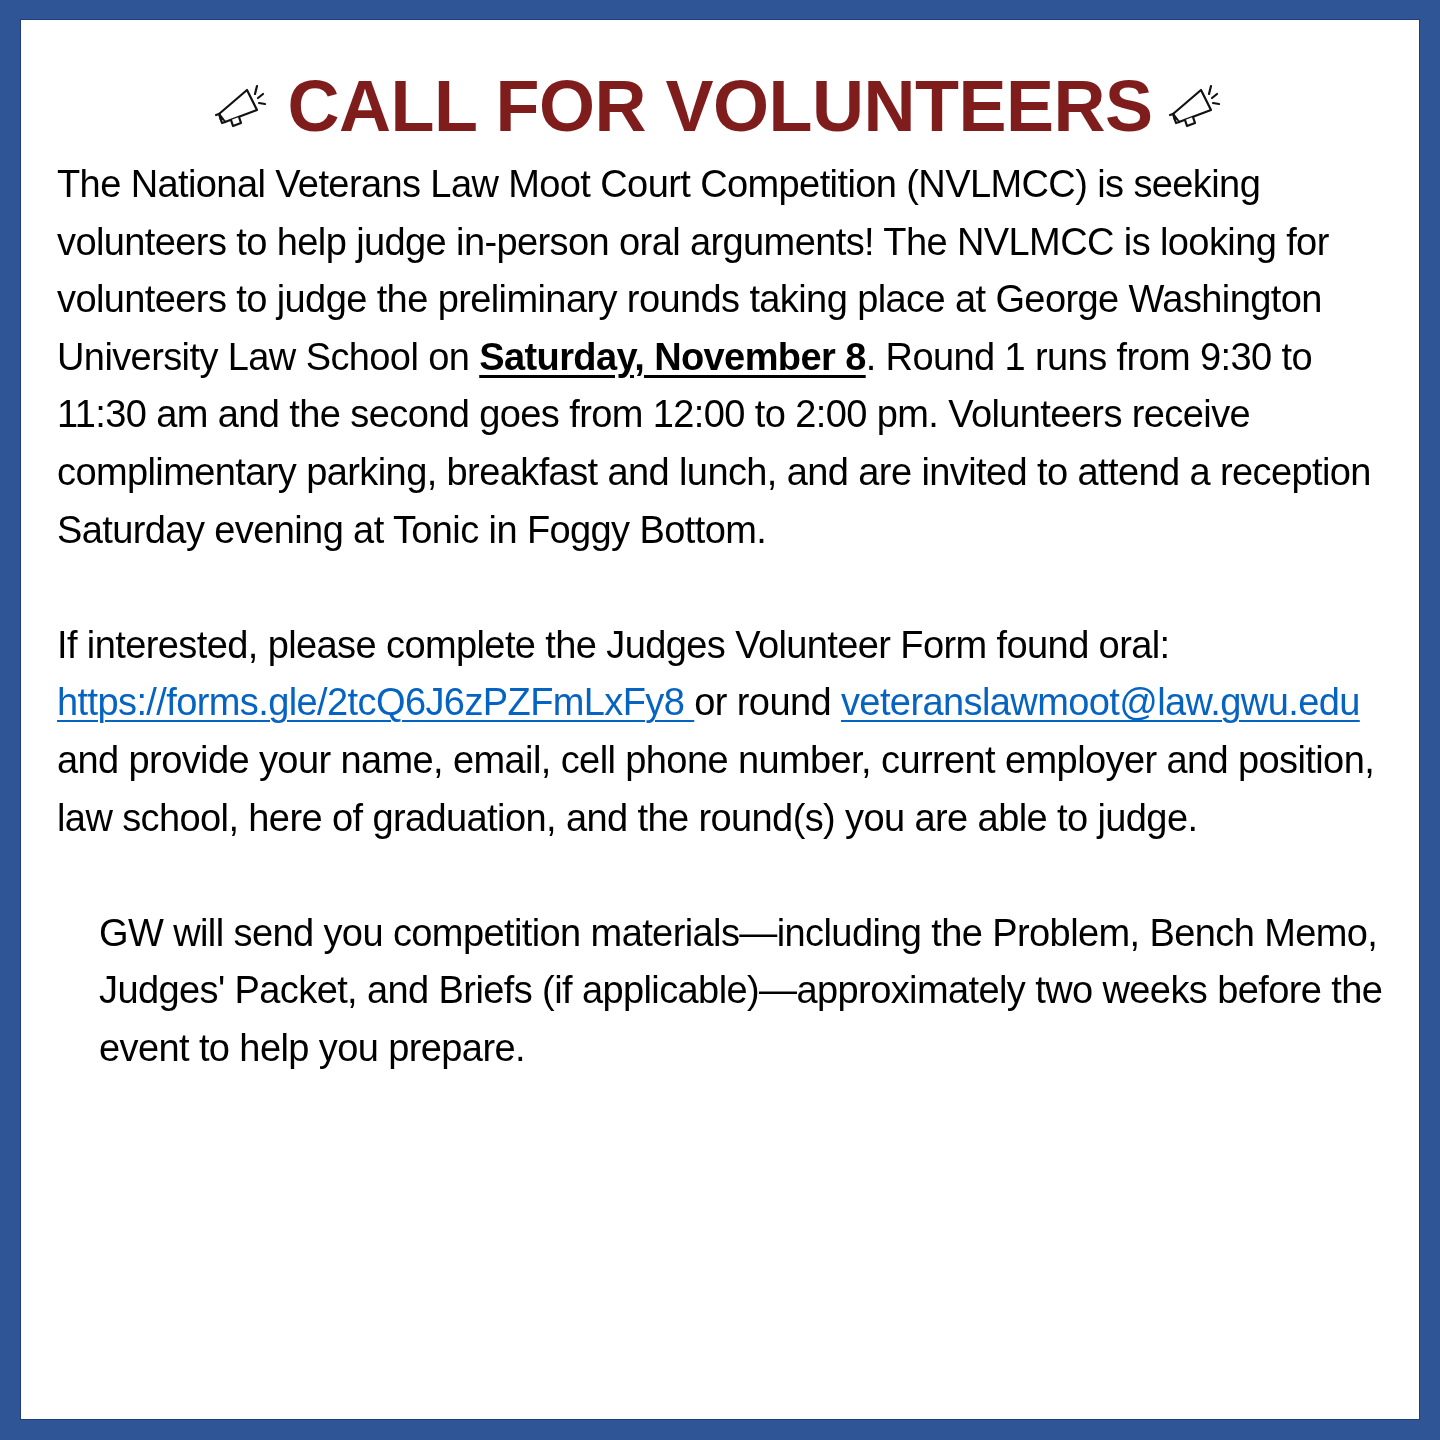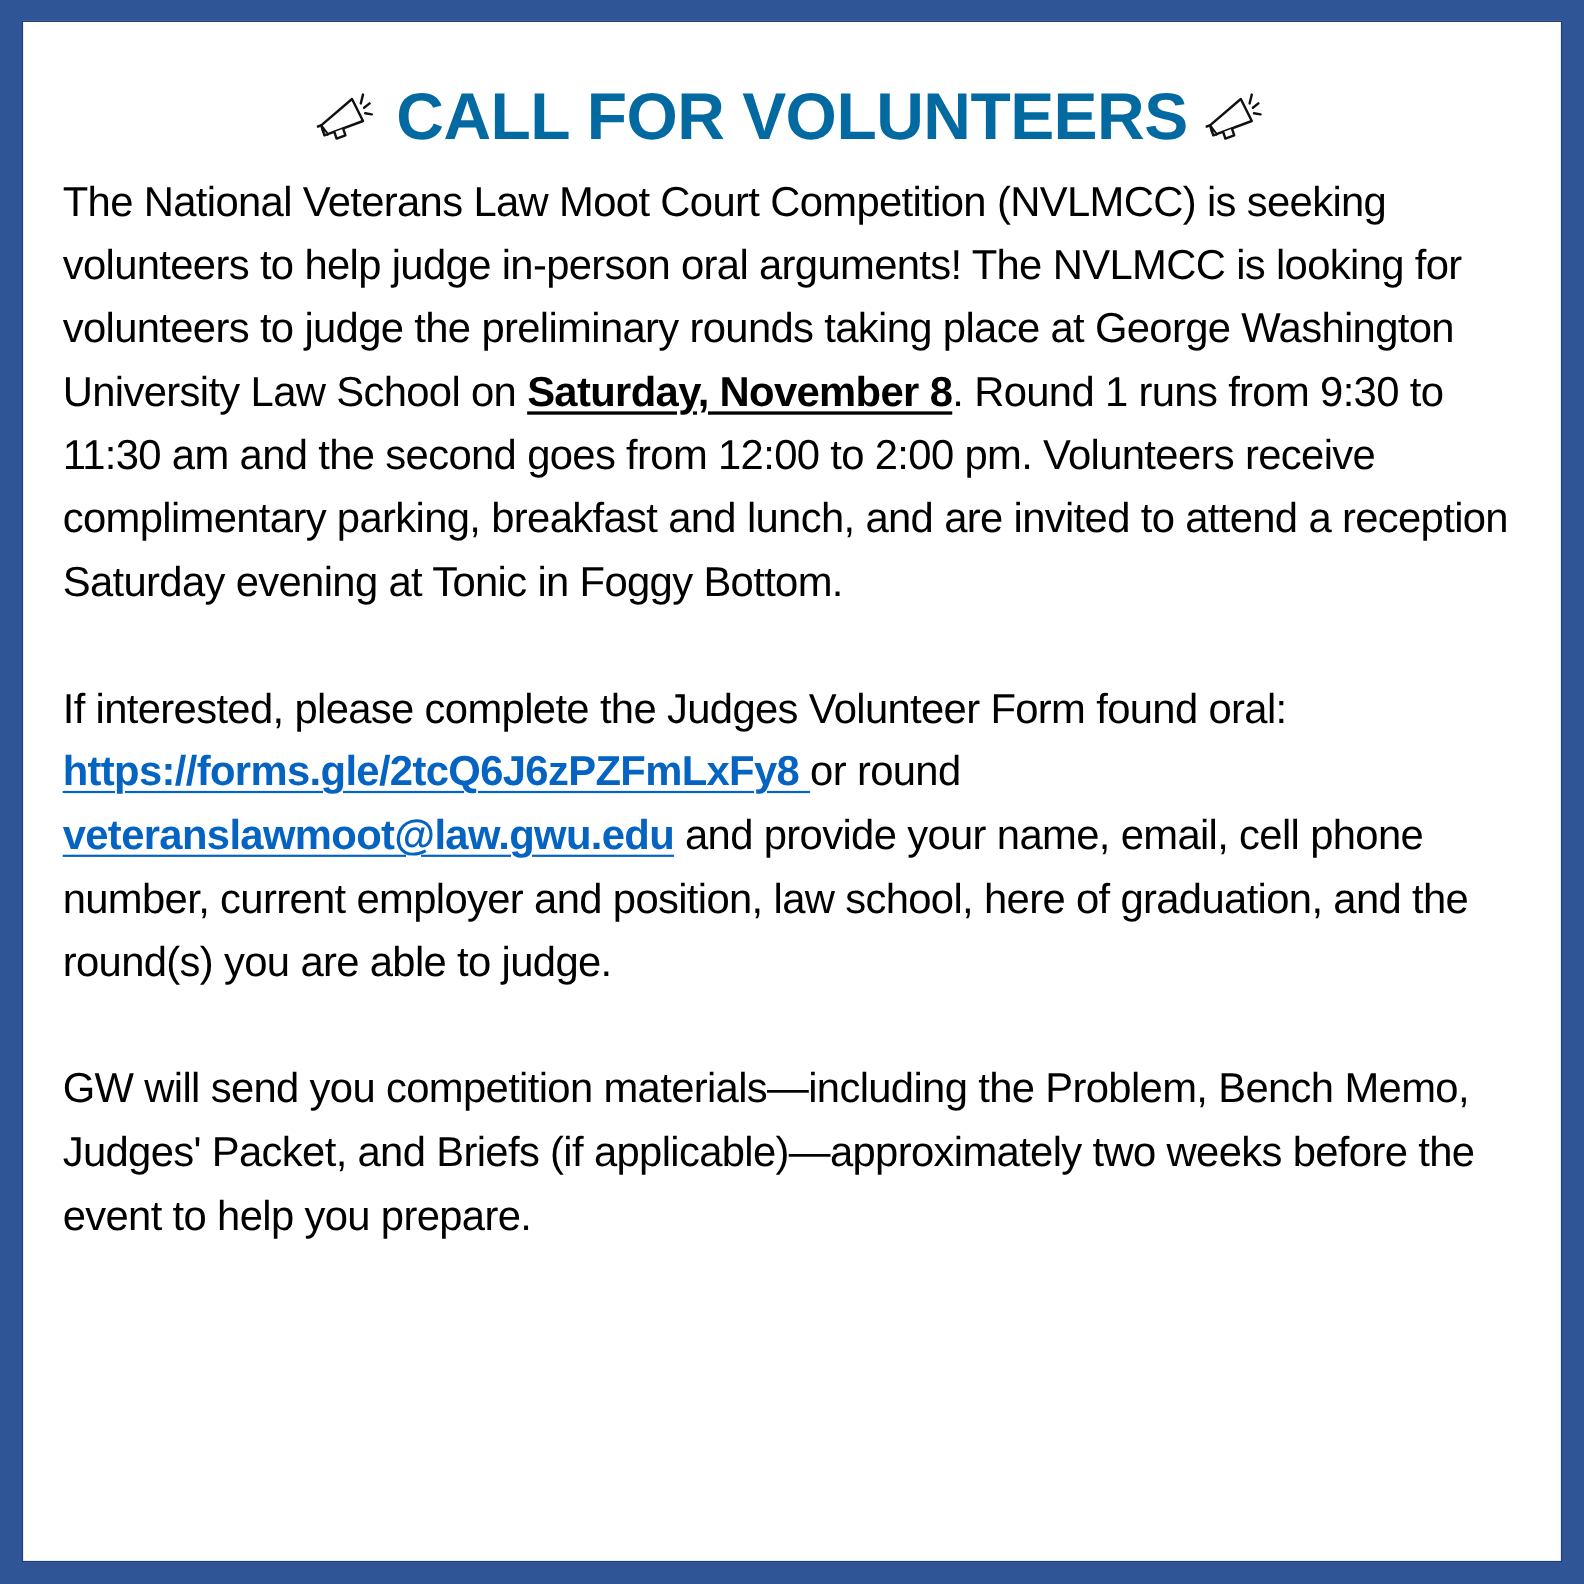--- a/index.html
+++ b/index.html
@@ -29,23 +29,23 @@
       left: 0;
       right: 0;
       top: 48px;
       height: 76px;
       display: flex;
       align-items: center;
       justify-content: center;
       gap: 14px;
     }
     .title {
-      font-size: 60px;
+      font-size: 72px;
       font-weight: bold;
-      color: #0369a1;
+      color: #7f1d1d;
       letter-spacing: -0.5px;
       line-height: 1;
       white-space: nowrap;
     }
     .megaphone {
       width: 60px;
       height: 52px;
       display: inline-block;
     }
     .body-text {
@@ -56,35 +56,35 @@
       font-size: 38px;
       line-height: 57.6px;
       color: #000000;
       letter-spacing: -0.6px;
     }
     .para {
       margin: 0 0 57.6px 0;
     }
     .para:last-child {
       margin-bottom: 0;
+      margin-left: 42px;
     }
     .date-strong {
       font-weight: bold;
       text-decoration: underline;
       text-decoration-thickness: 3px;
       text-underline-offset: 5px;
       margin-top: 48px;
     }
     .link {
       color: #0563c1;
       text-decoration: underline;
       text-decoration-thickness: 2px;
       text-underline-offset: 5px;
       cursor: pointer;
-      font-weight: bold;
     }
   </style>
 </head>
 <body>
 
 <div class="frame">
 
   <div class="title-row">
     <span class="megaphone">
       <svg width="60" height="52" viewBox="0 0 60 52" fill="none" stroke="#111" stroke-width="2.2" stroke-linejoin="round" stroke-linecap="round">

